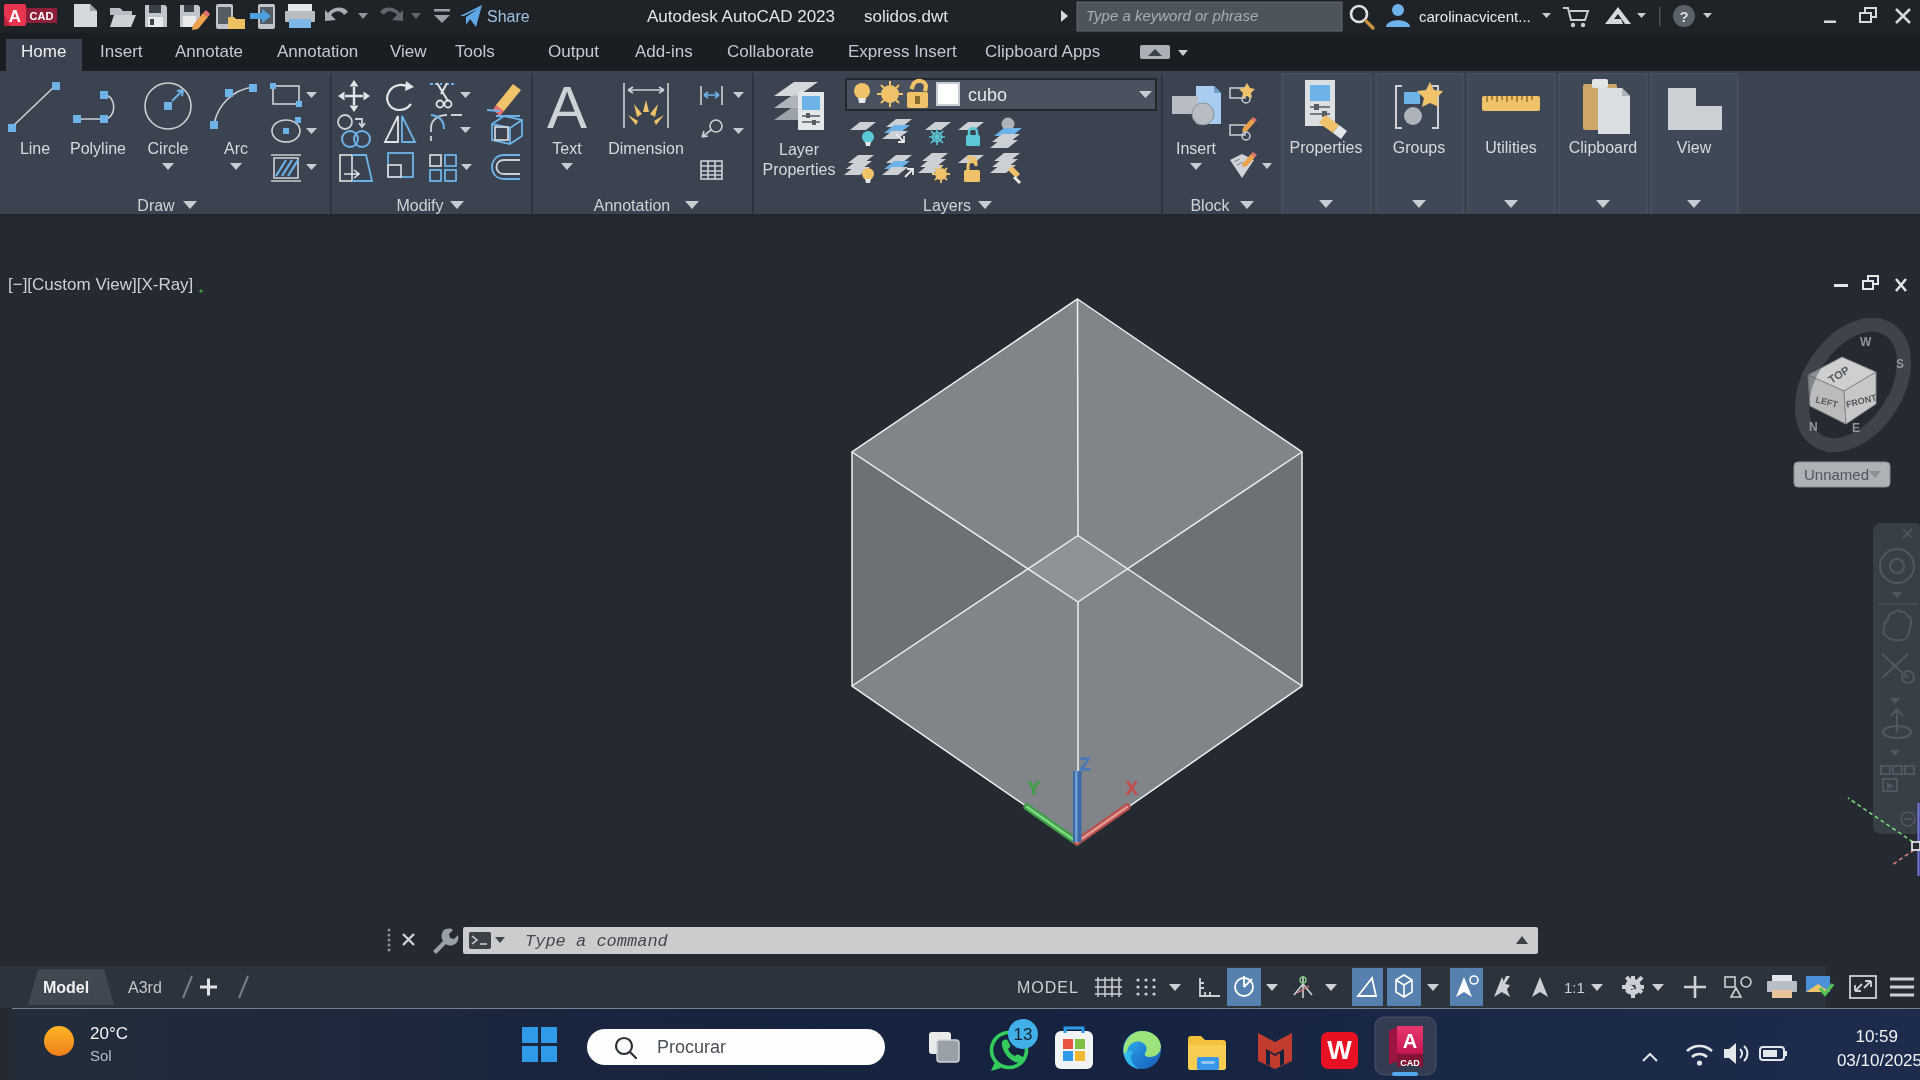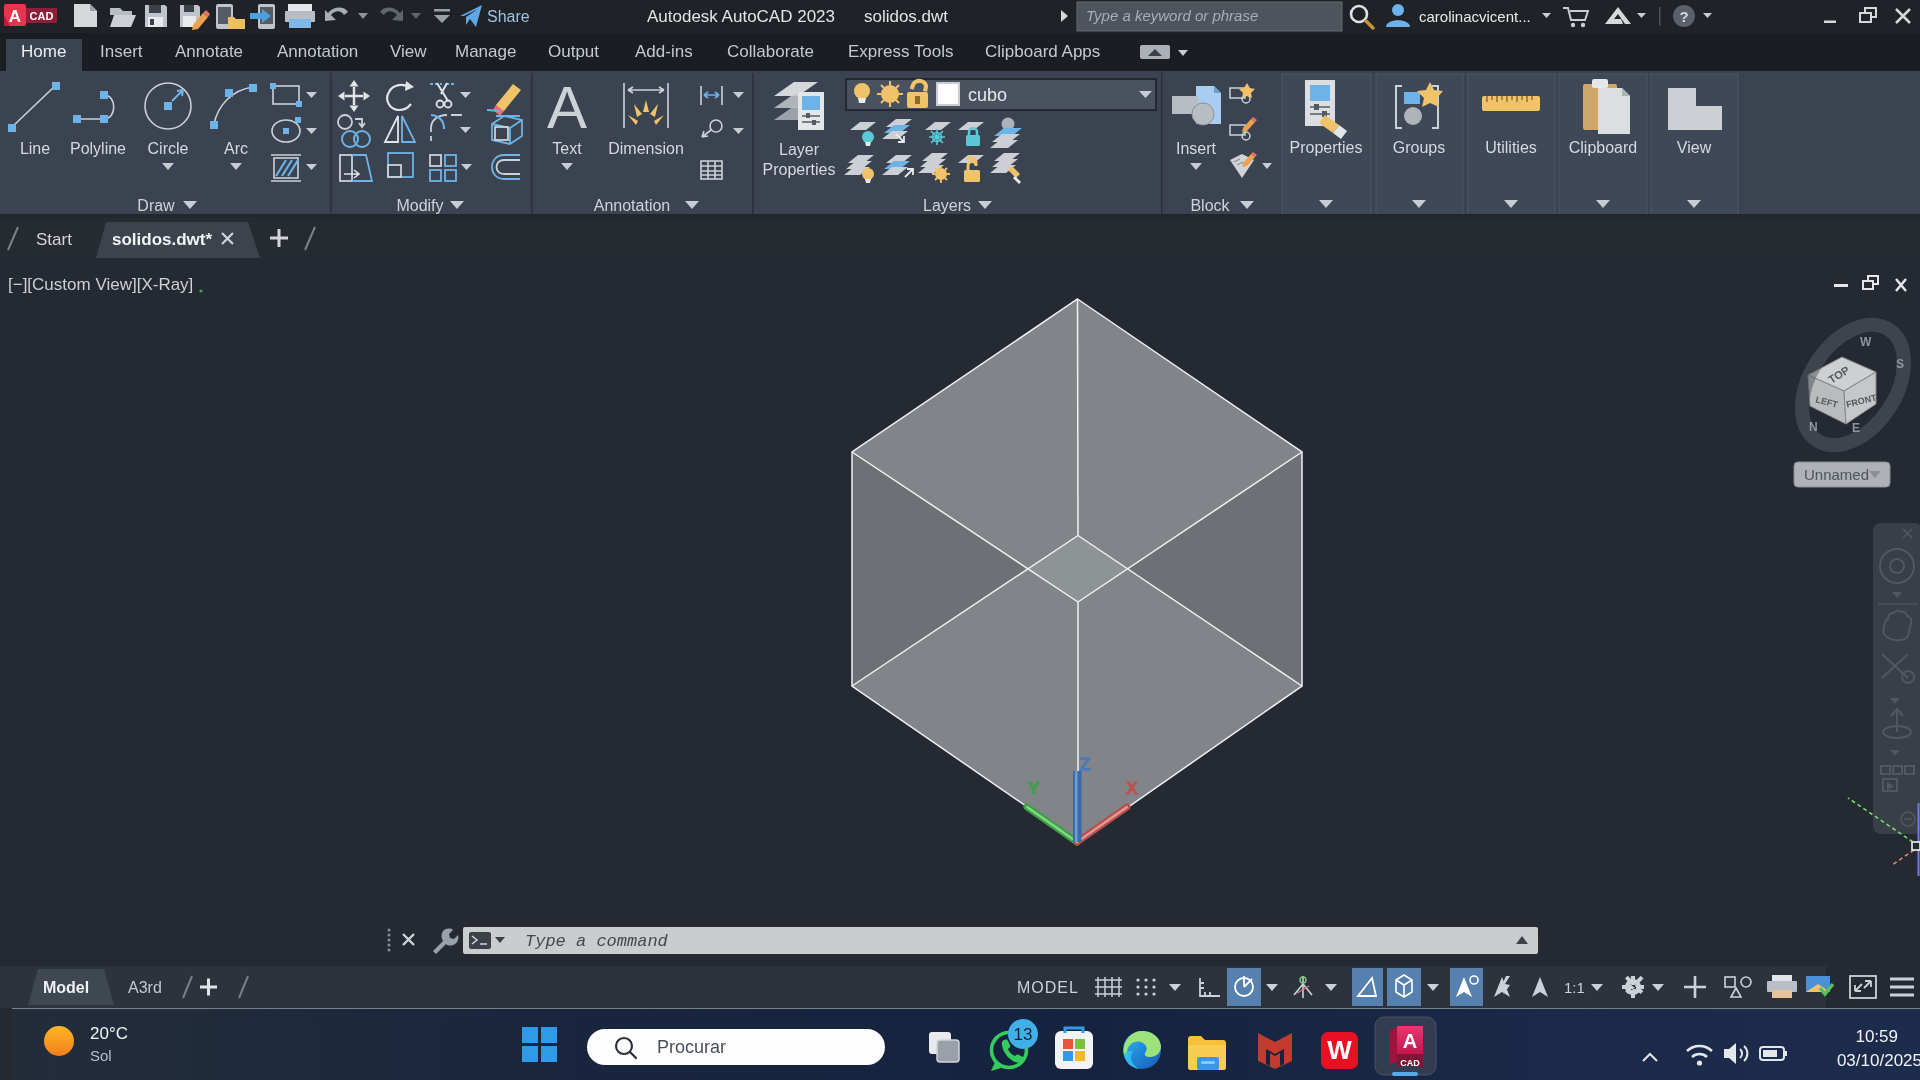--- a/index.html
+++ b/index.html
@@ -100,25 +100,25 @@
       <path d="M1896 9 L1910 23 M1910 9 L1896 23" stroke="#d6d9dc" stroke-width="2.5"></path>
     </svg>
   </div>
   <div class="abs" id="tabrow">
     <div class="abs" style="left:6px;top:6px;width:76px;height:32px;background:#3b4350"></div>
     <div class="abs tab" style="left:21px;top:0;color:#eceef0">Home</div>
     <div class="abs tab" style="left:100px;top:0">Insert</div>
     <div class="abs tab" style="left:175px;top:0">Annotate</div>
     <div class="abs tab" style="left:277px;top:0">Annotation</div>
     <div class="abs tab" style="left:390px;top:0">View</div>
-    <div class="abs tab" style="left:455px;top:0">Manage</div>
+    <div class="abs tab" style="left:455px;top:0">Tools</div>
     <div class="abs tab" style="left:548px;top:0">Output</div>
     <div class="abs tab" style="left:635px;top:0">Add-ins</div>
     <div class="abs tab" style="left:727px;top:0">Collaborate</div>
-    <div class="abs tab" style="left:848px;top:0">Express Tools</div>
+    <div class="abs tab" style="left:848px;top:0">Express Insert</div>
     <div class="abs tab" style="left:985px;top:0">Clipboard Apps</div>
     <svg class="abs" style="left:1140px;top:10px" width="60" height="20" viewBox="0 0 60 20">
       <rect x="0" y="2" width="30" height="14" rx="2" fill="#aab0b6"></rect>
       <path d="M8 13 l7 -7 l7 7 Z" fill="#3a414b"></path>
       <path d="M38 7 l10 0 l-5 6 Z" fill="#c8cdd3"></path>
     </svg>
   </div>
   <div class="abs" id="ribbon">
     <svg class="abs" style="left:0;top:0" width="1920" height="146" viewBox="0 71 1920 146">
 
@@ -384,31 +384,20 @@
       <rect x="1592" y="79" width="16" height="9" rx="2" fill="#e4e7e9"></rect>
       <path d="M1598 88 L1622 88 L1630 96 L1630 134 L1598 134 Z" fill="#dcdfe2"></path>
       <path d="M1622 88 L1622 96 L1630 96 Z" fill="#aeb3b9"></path>
       <text x="1603" y="153" font-size="16" fill="#d6dade" text-anchor="middle">Clipboard</text>
       <path d="M1596 200 l14 0 l-7 8 Z" fill="#c8cdd3"></path>
 
       <path d="M1668 88 L1696 88 L1696 106 L1722 106 L1722 130 L1668 130 Z" fill="#ccd0d4"></path>
       <text x="1694" y="153" font-size="16" fill="#d6dade" text-anchor="middle">View</text>
       <path d="M1687 200 l14 0 l-7 8 Z" fill="#c8cdd3"></path>
       <rect x="0" y="214" width="1920" height="3" fill="#23272d"></rect>
-    </svg>
-  </div>
-  <div class="abs" id="filetabs">
-    <svg class="abs" style="left:0;top:0" width="1920" height="41" viewBox="0 0 1920 41">
-      <path d="M8 33 L18 10" stroke="#7a828c" stroke-width="2"></path>
-      <text x="36" y="28" font-size="17" fill="#d2d6db">Start</text>
-      <path d="M96 41 L106 5 L248 5 L260 41 Z" fill="#3c434d"></path>
-      <text x="112" y="28" font-size="17" font-weight="bold" fill="#f2f4f6">solidos.dwt*</text>
-      <path d="M222 16 L233 27 M233 16 L222 27" stroke="#cfd4da" stroke-width="2.2"></path>
-      <path d="M270 21 l18 0 m-9 -9 l0 18" stroke="#d2d6db" stroke-width="3"></path>
-      <path d="M305 33 L315 10" stroke="#7a828c" stroke-width="2"></path>
     </svg>
   </div>
   <div class="abs" id="canvas">
     <svg class="abs" style="left:0;top:0" width="1920" height="708" viewBox="0 0 1920 708">
 
       <text x="8" y="32" font-size="17" fill="#ccd0d5">[−][Custom View][X-Ray]</text>
       <circle cx="201" cy="33" r="1.6" fill="#3aa83a"></circle>
 
       <rect x="1834" y="26" width="14" height="3" fill="#e4e7e9"></rect>
       <rect x="1868" y="18" width="10" height="8" fill="none" stroke="#e4e7e9" stroke-width="2"></rect>

